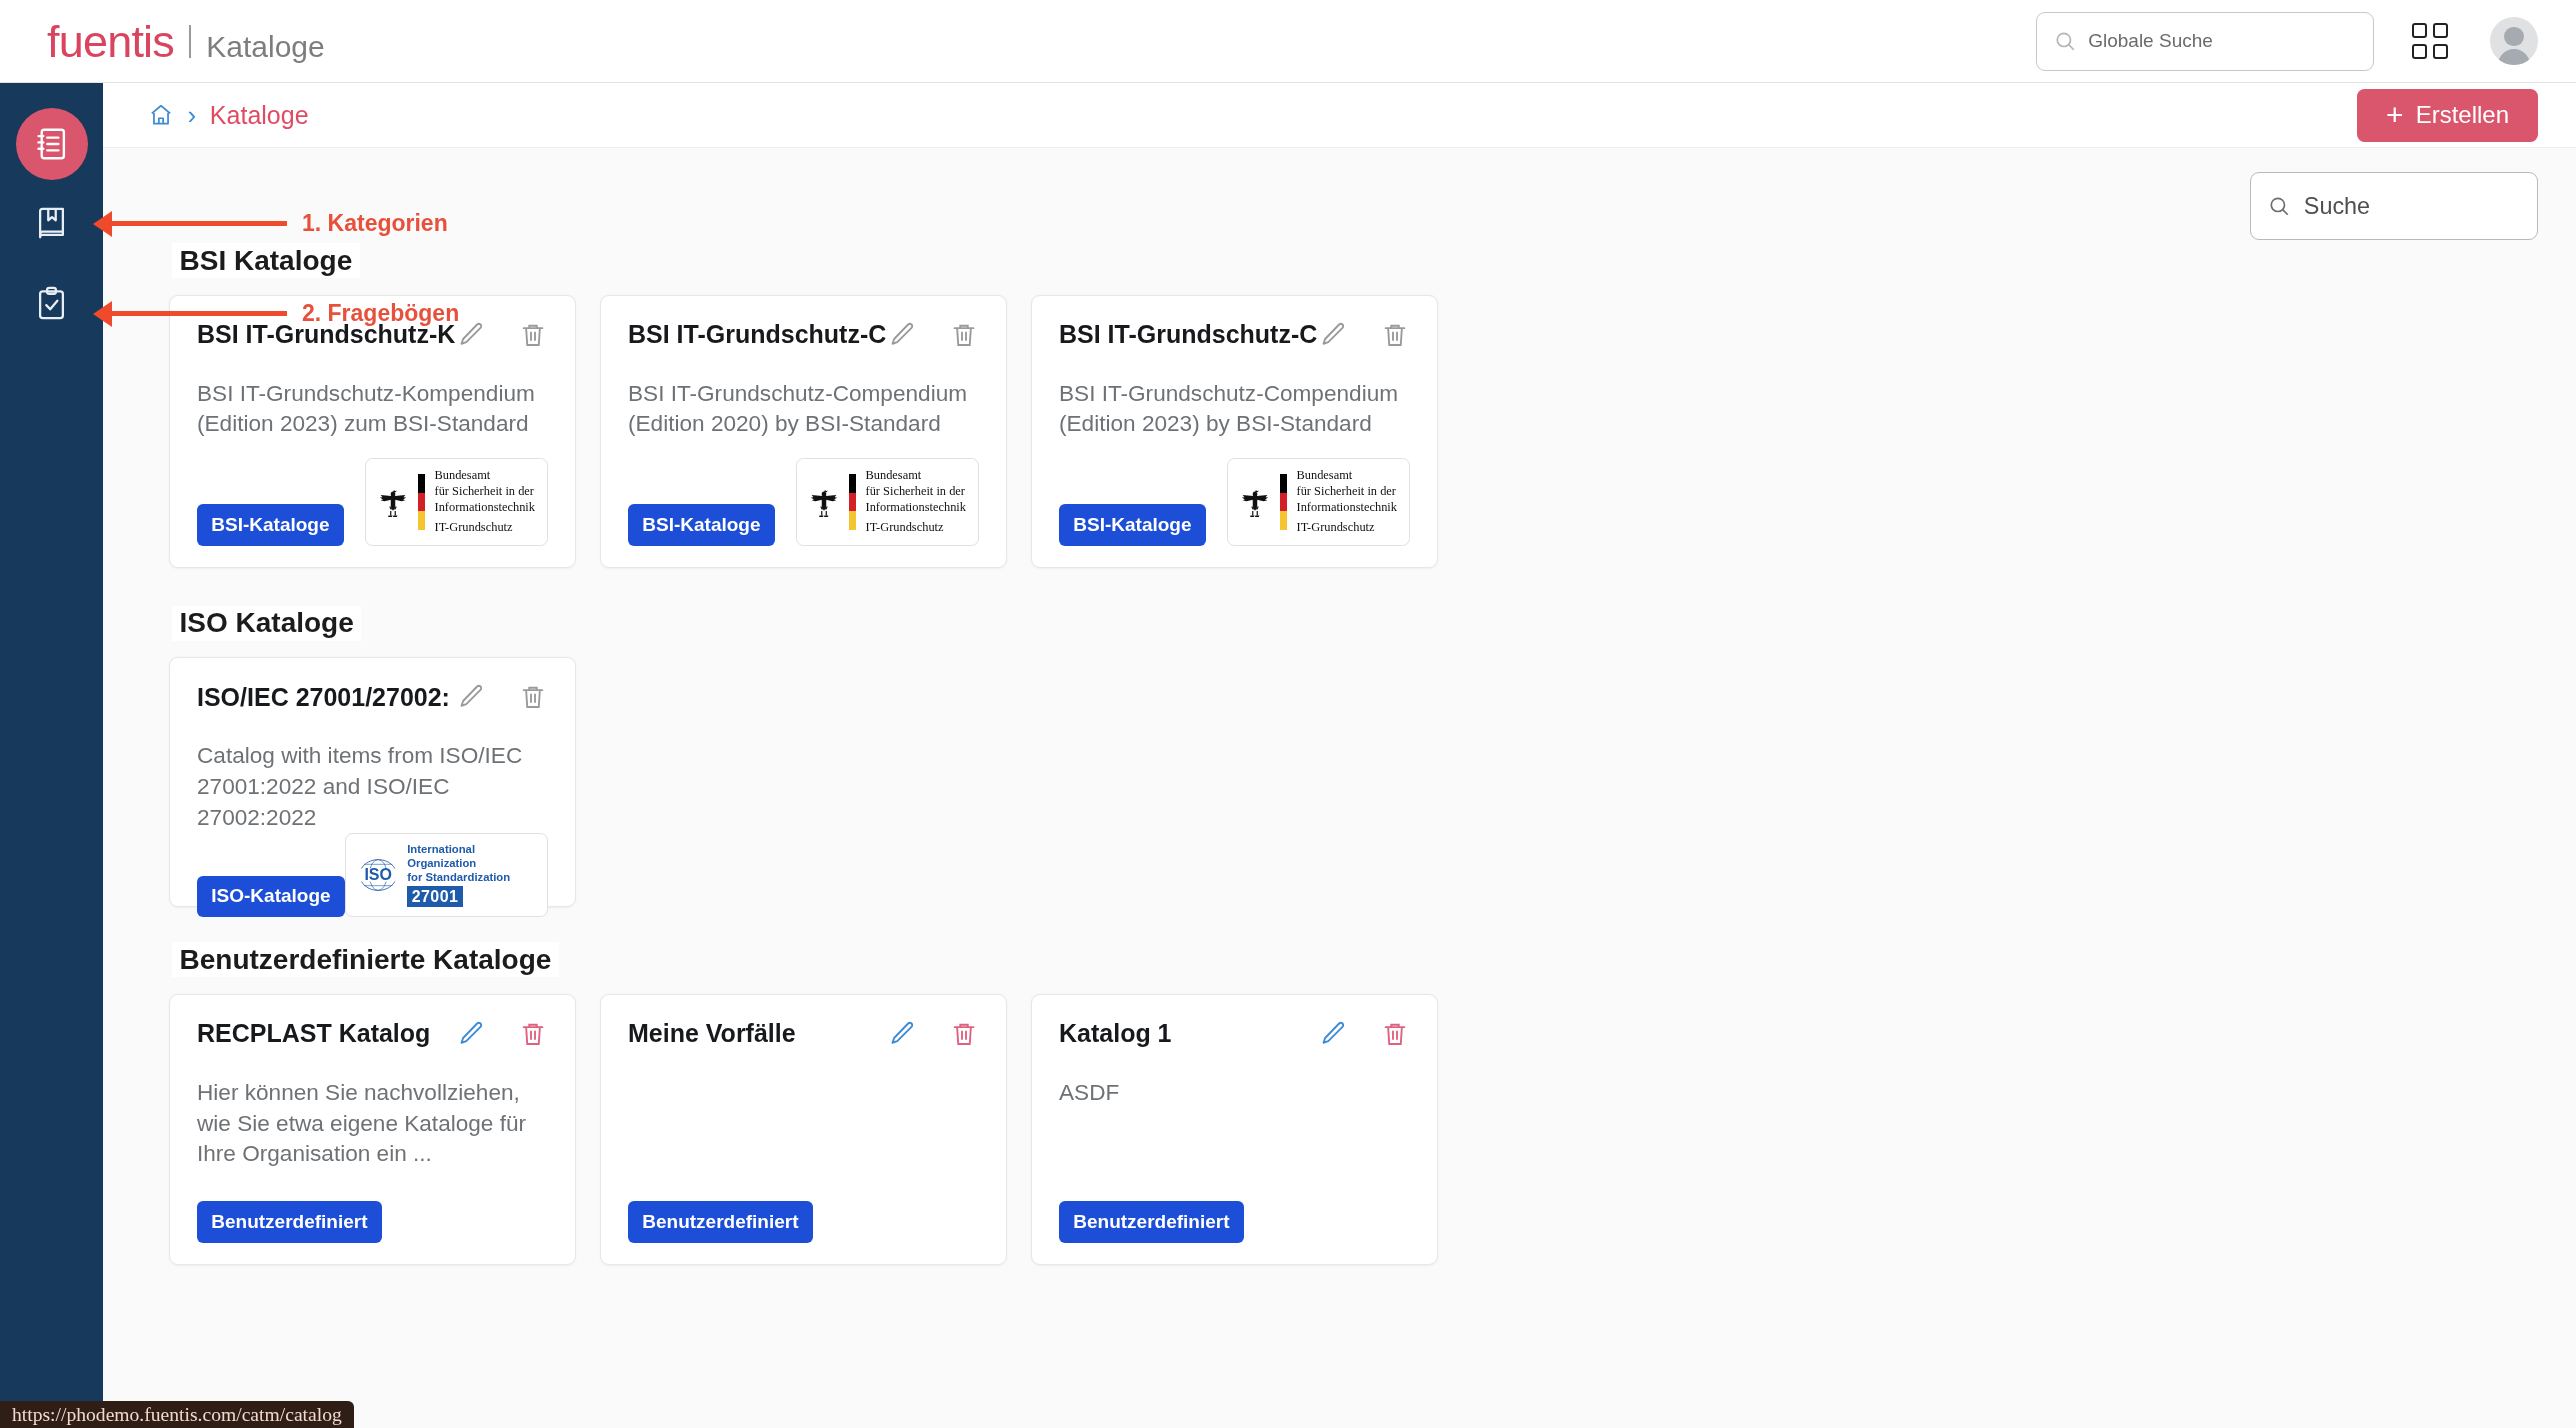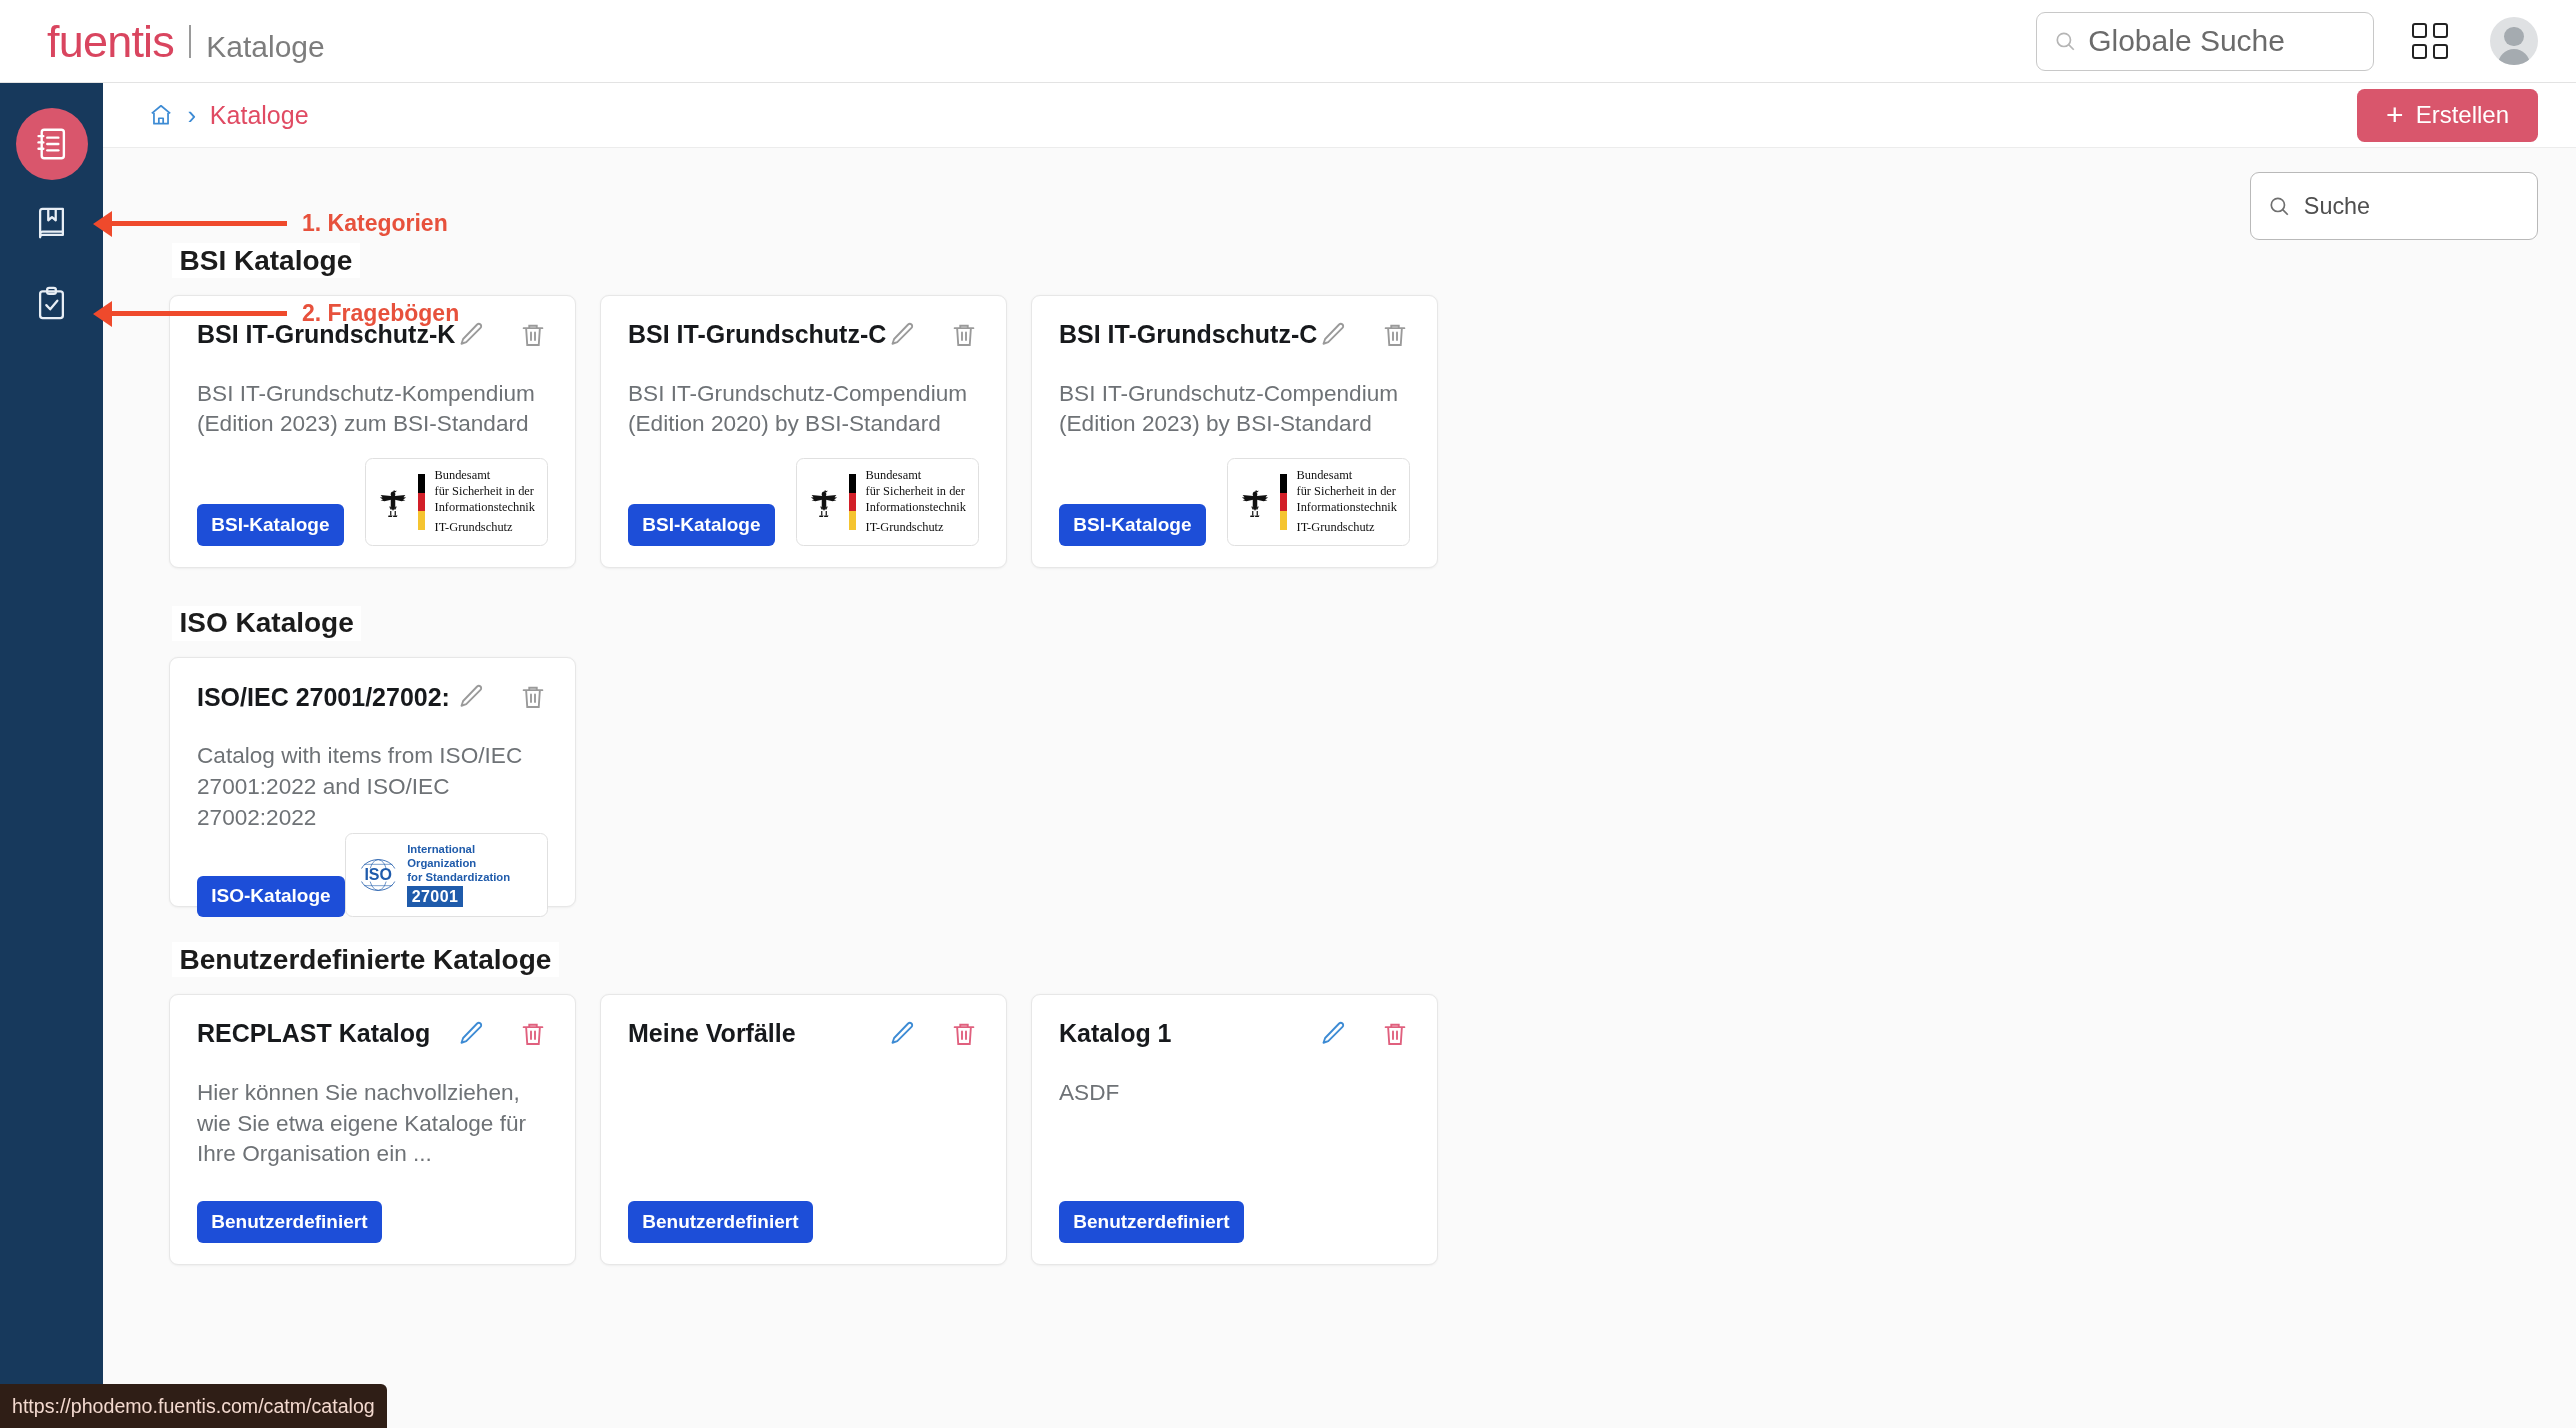--- a/index.html
+++ b/index.html
@@ -30,21 +30,21 @@
   .brand-sub { font-size: 30px; color: #7d7d7d; font-weight: 400; line-height: 1; }
 
   .topbar-right {
     margin-left: auto; display: flex; align-items: center; gap: 0; margin-right: 38px;
   }
   .global-search {
     width: 338px; height: 59px; border: 0.8px solid #c8c8c8; border-radius: 9px;
     display: flex; align-items: center; padding: 0 16.6px; gap: 12px;
     background: #fff;
   }
-  .global-search .gs-text { font-size: 30px; color: #6b6b6b; }
+  .global-search .gs-text { font-size: 19px; color: #6b6b6b; }
 
   .apps-icon { margin-left: 35px; width: 42px; height: 42px; display:flex; align-items:center; justify-content:center; }
   .apps-grid { display: grid; grid-template-columns: 15px 15px; grid-template-rows: 15px 15px; gap: 5.3px; }
   .apps-grid i { display:block; width:15px; height:15px; border: 2.6px solid #222; border-radius: 3px; }
 
   .avatar {
     margin-left: 39px; width: 48px; height: 48px; border-radius: 50%;
     background: #dfe1e3; position: relative; overflow: hidden;
   }
   .avatar .av-head { position:absolute; width:19.6px; height:19.6px; border-radius:50%; background:#a5abb0; left:14.3px; top:9.8px; }
@@ -161,24 +161,24 @@
     border-right: 19.6px solid #ef4a2c;
   }
   .annot-label { font-size: 23px; font-weight: bold; color: #e7513c; margin-left: 15px; white-space: nowrap; text-align: right; }
   #annot-1 { left: 93px; top: 210px; }
   #annot-2 { left: 93px; top: 300px; }
   #annot-1 .annot-line { width: 175px; }
   #annot-2 .annot-line { width: 175px; }
 
   
   .statusbar {
-    position: absolute; left: 0; bottom: 0; height: 44px;
+    position: absolute; left: 0; bottom: 0; height: 27px;
     background: #2f1e16; color: #f3d9cf; font-size: 19.6px;
     display:flex; align-items:center; padding: 0 12px;
-    border-top-right-radius: 6px; z-index: 50;
+    border-top-right-radius: 6px; z-index: 50; font-family: Liberation Serif, serif;
   }
 </style>
 </head>
 <body>
 
 <div class="topbar">
   <div class="brand">
     <span class="brand-logo">fuentis</span>
     <span class="brand-divider"></span>
     <span class="brand-sub">Kataloge</span>

